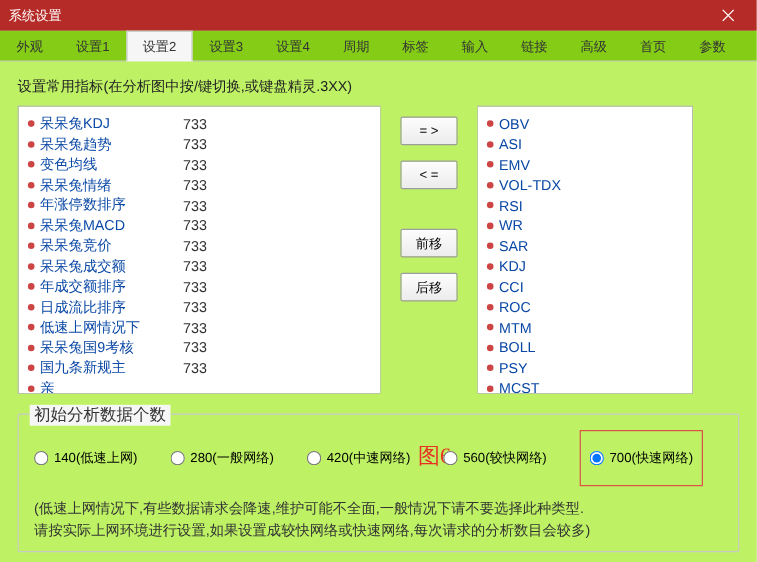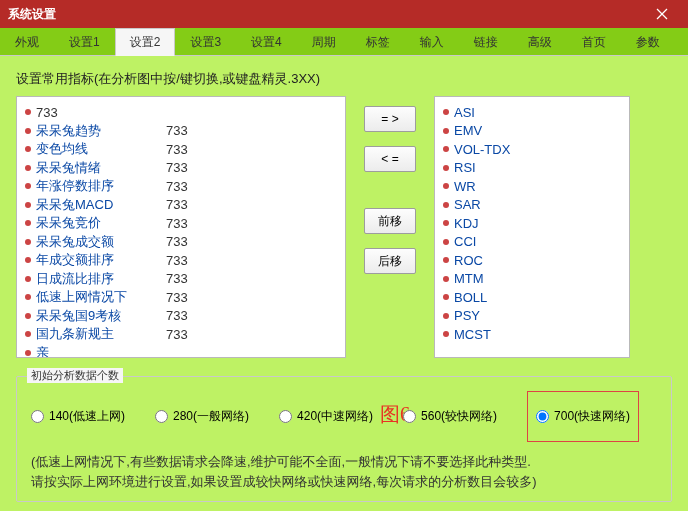--- a/index.html
+++ b/index.html
@@ -1,18 +1,18 @@
 <!DOCTYPE html>
 <html><head>
 <meta charset="utf-8">
 <style>
 * { box-sizing: border-box; margin: 0; padding: 0; }
 body { font-family: "Microsoft YaHei", SimSun, Arial, sans-serif; font-size: 12px; background: #f0f0f0; width: 688px; height: 511px; position: relative; overflow: hidden; }
 
-.titlebar { background: #b52b27; color: #fff; height: 28px; display: flex; align-items: center; padding: 0 8px; justify-content: space-between; font-weight: bold; }
+.titlebar { background: #b52b27; color: #fff; height: 28px; display: flex; align-items: center; padding: 0 8px; justify-content: space-between; }
 .title-txt { font-size: 12px; }
 .close-btn { width: 36px; height: 28px; display: flex; align-items: center; justify-content: center; cursor: pointer; }
 .close-icon { stroke: #fff; stroke-width: 1.2; }
 
 .tabs { display: flex; background: #84cc16; border-bottom: 1px solid #c9c9c9; height: 28px; }
 .tab { padding: 0 14px; line-height: 26px; color: #333; border: 1px solid transparent; border-bottom: none; cursor: pointer; font-size: 12px; }
 .tab.active { border-color: #c9c9c9; background: #f6f6f6; border-bottom: 1px solid #f6f6f6; margin-bottom: -1px; }
 
 .content { background: #bef264; padding: 14px 16px 16px; height: calc(100% - 56px); position: relative; }
 .section-label { font-size: 13px; color: #222; margin-bottom: 8px; }
@@ -27,21 +27,21 @@
 
 .li { display: flex; align-items: center; height: 18.5px; white-space: nowrap; }
 .li .pin { width: 6px; height: 6px; border-radius: 50%; background: #c44; margin-right: 5px; flex: 0 0 auto; }
 .li .name { color: #0a48a5; }
 .left-list .li .name { width: 130px; }
 .li .num { color: #333; }
 
 .annot { position: absolute; left: 380px; top: 345px; color: #e83223; font-size: 20px; font-family: Liberation Serif, serif; pointer-events: none; }
 
 .group { border: 1px solid #c9c9c9; border-radius: 2px; padding: 14px 14px 10px; position: relative; margin-top: 4px; }
-.group-title { position: absolute; top: -9px; left: 10px; background: #f6f6f6; padding: 0 4px; font-size: 11px; color: #333; }
+.group-title { position: absolute; top: -9px; left: 10px; background: #f6f6f6; padding: 0 4px; font-size: 15px; color: #333; }
 .radio-row { display: flex; gap: 30px; flex-wrap: nowrap; margin-bottom: 10px; }
 .radio-item { display: flex; align-items: center; gap: 5px; cursor: pointer; font-size: 12px; white-space: nowrap; }
 .radio-item.hl { border: 1px solid #d44; padding: 16px 8px; }
 .radio-item input { margin: 0; }
 .help-txt { color: #333; font-size: 13px; line-height: 1.5; }
 </style>
 </head>
 <body>
 
 <div class="titlebar">
@@ -69,20 +69,21 @@
     <div class="tab">参数</div>
   </div>
 
 <div class="content">
   <div class="section-label">设置常用指标(在分析图中按/键切换,或键盘精灵.3XX)</div>
 
   <div class="main-row">
     <div class="list-box left-list" id="left-list">
         <div class="li">
           <span class="pin"></span>
+          <span class="name">呆呆兔KDJ</span>
           <span class="num">733</span>
         </div>
         <div class="li">
           <span class="pin"></span>
           <span class="name">呆呆兔趋势</span>
           <span class="num">733</span>
         </div>
         <div class="li">
           <span class="pin"></span>
           <span class="name">变色均线</span>
@@ -147,20 +148,24 @@
     <div class="btn-col">
       <button class="btn">= &gt;</button>
       <button class="btn">&lt; =</button>
       <div class="spacer"></div>
       <button class="btn">前移</button>
       <button class="btn">后移</button>
     </div>
     <div class="list-box right-list" id="right-list">
         <div class="li">
           <span class="pin"></span>
+          <span class="name">OBV</span>
+        </div>
+        <div class="li">
+          <span class="pin"></span>
           <span class="name">ASI</span>
         </div>
         <div class="li">
           <span class="pin"></span>
           <span class="name">EMV</span>
         </div>
         <div class="li">
           <span class="pin"></span>
           <span class="name">VOL-TDX</span>
         </div>

